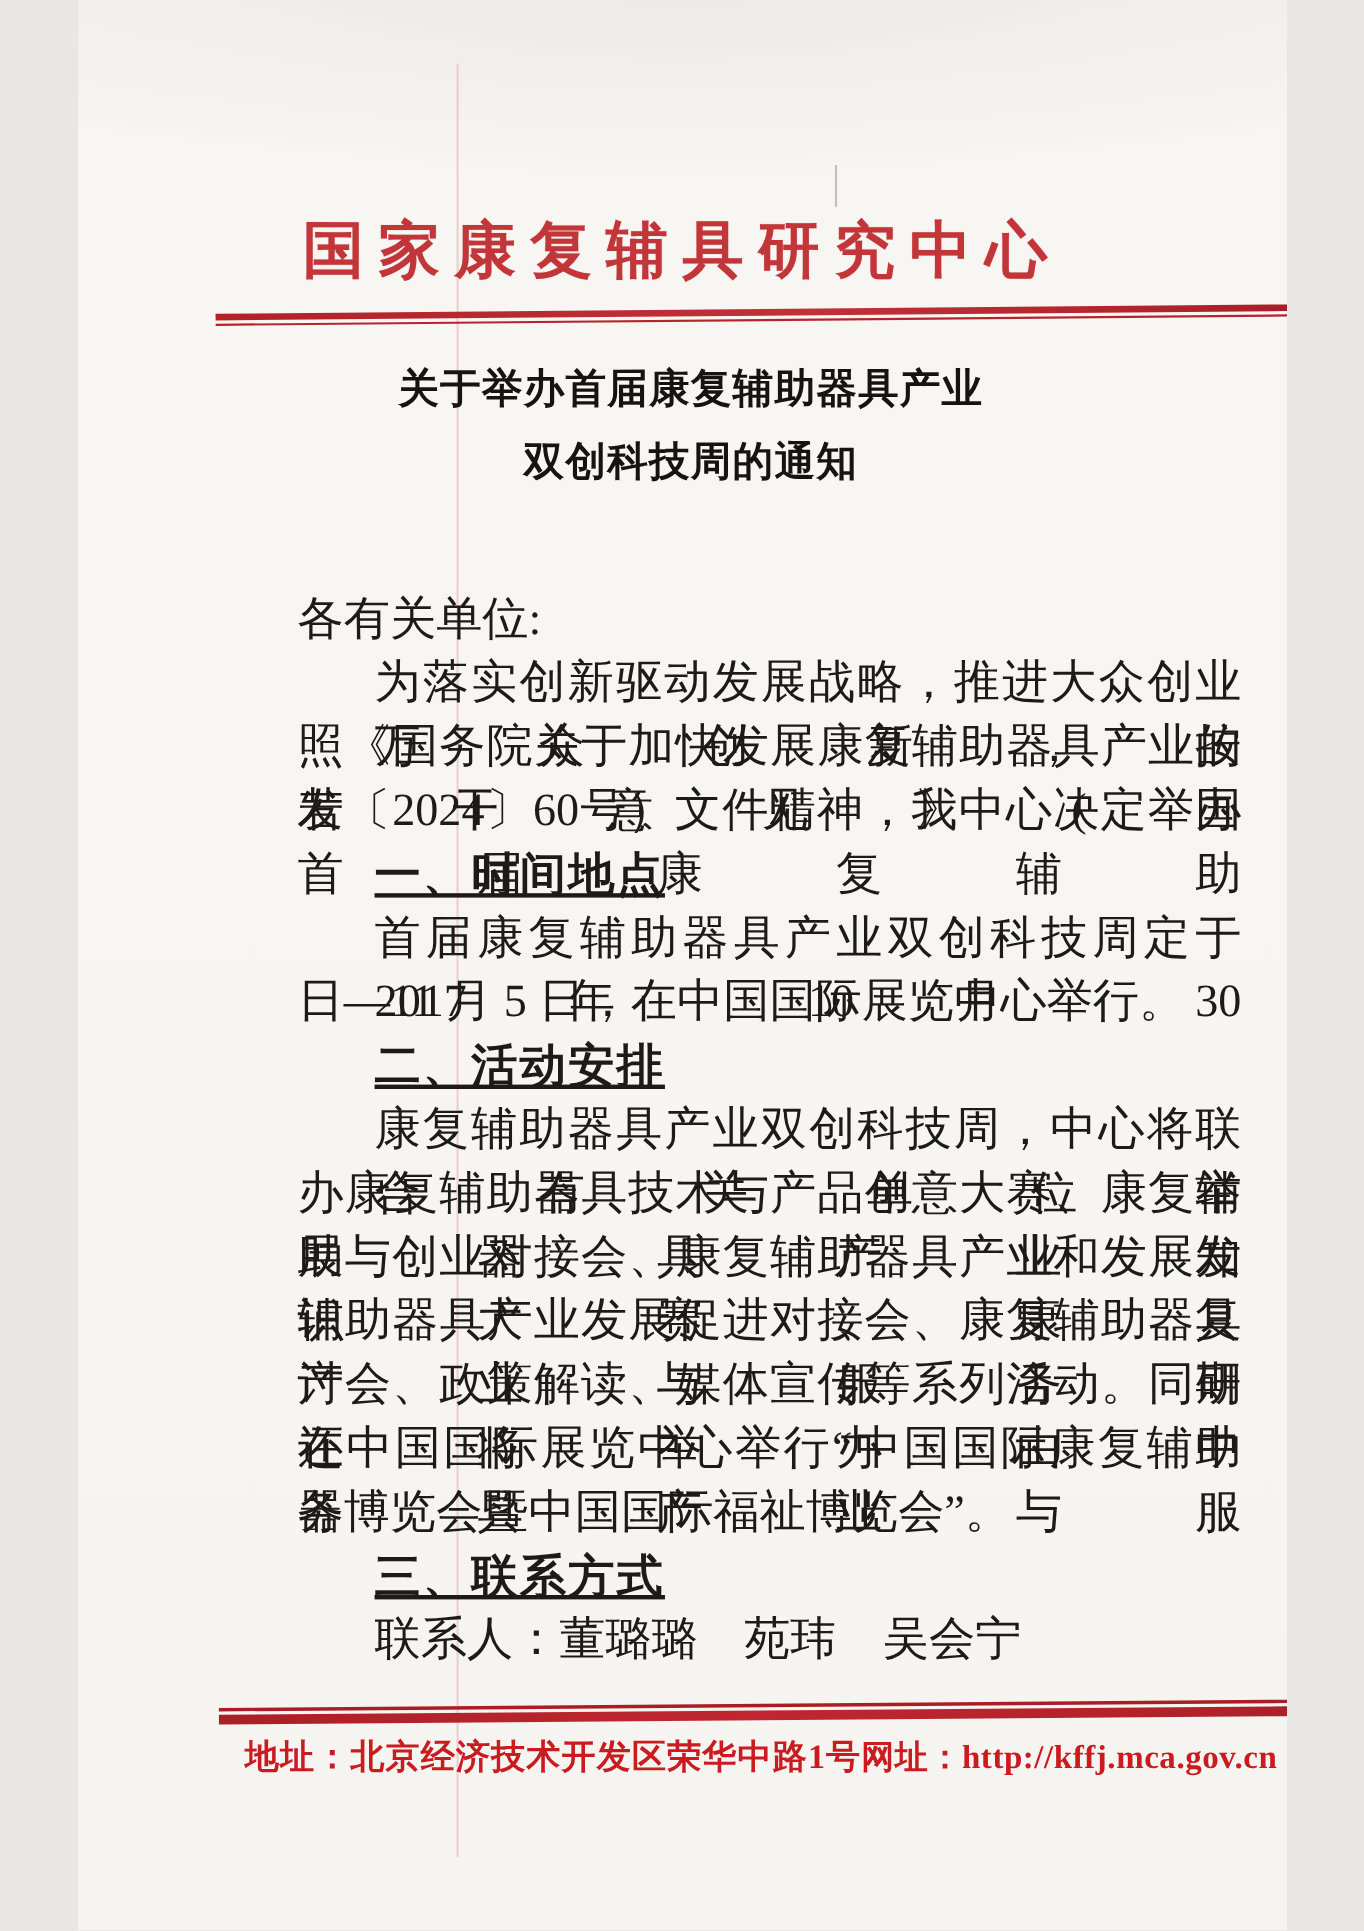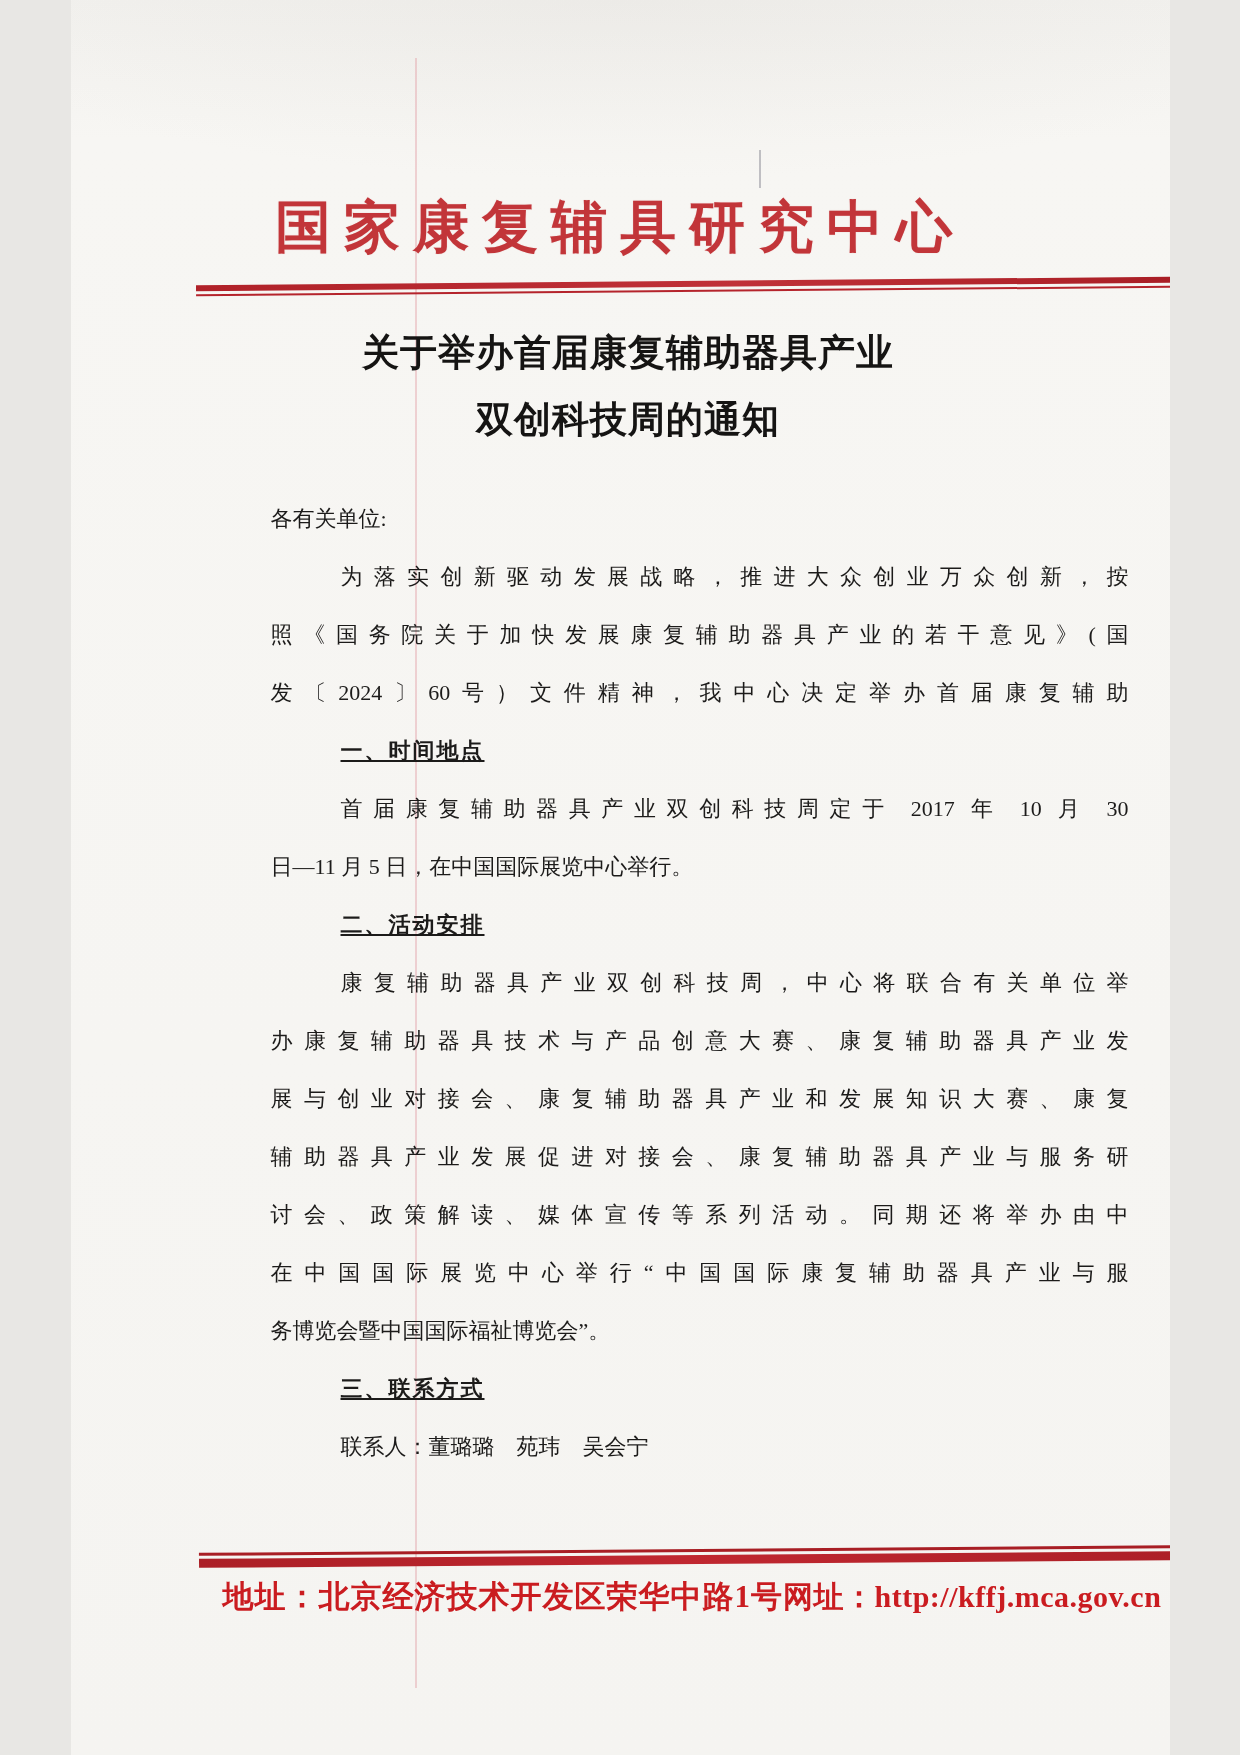--- a/index.html
+++ b/index.html
@@ -57,22 +57,22 @@
     color: #151413;
     letter-spacing: 1px;
     transform: translateX(8px);
     white-space: nowrap;
   }
   .doc-title.line1 { top: 328px; }
   .doc-title.line2 { top: 395px; }
 
   
   .body-block {
-    position: absolute; left: 200px; top: 490px; width: 858px;
-    font-size: 22px; line-height: 58px;
+    position: absolute; left: 200px; top: 534px; width: 858px;
+    font-size: 42px; line-height: 58px;
   }
   .row { height: 58px; white-space: nowrap; }
   .row.fill { white-space: normal; text-align: justify; text-align-last: justify; }
   .row.indent { padding-left: 70px; }
   .row.heading {
     font-family: "Liberation Sans", sans-serif;
     font-weight: 700;
     letter-spacing: 2px;
     text-decoration: underline;
   }

